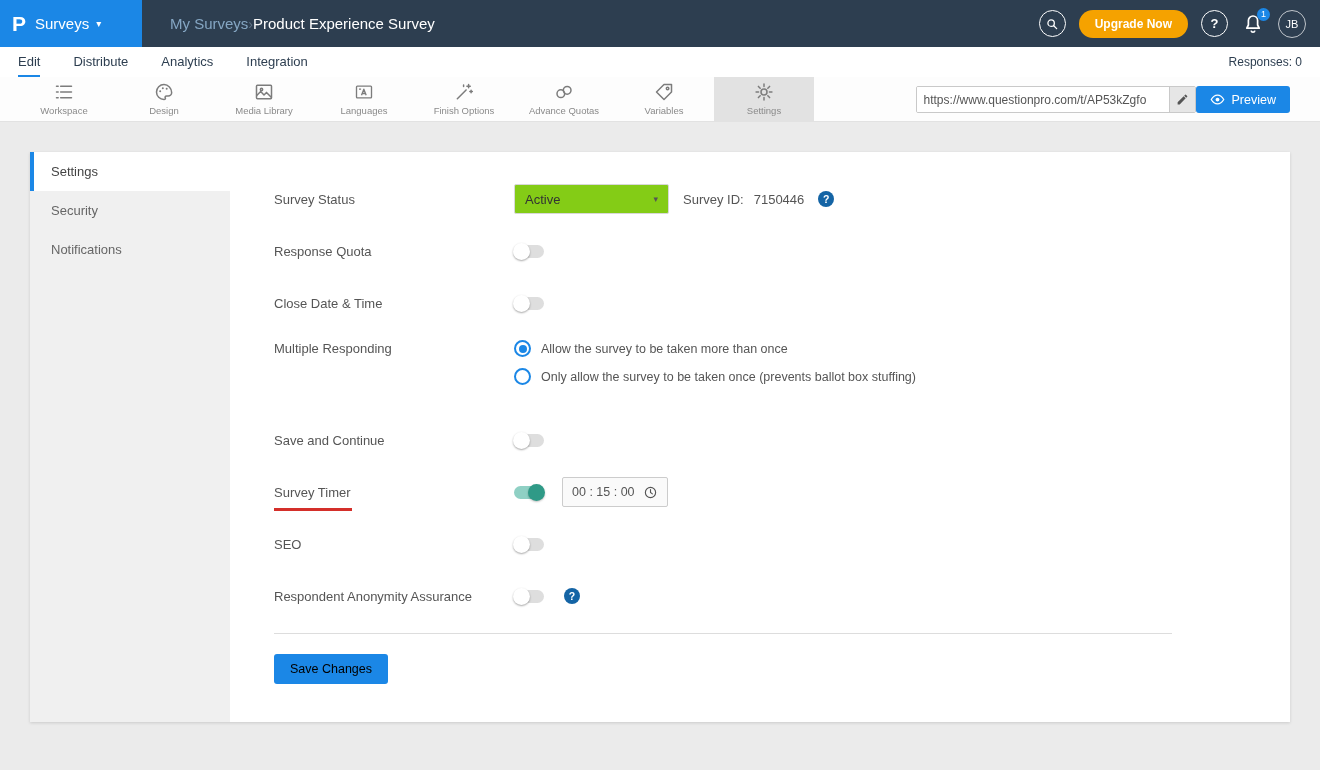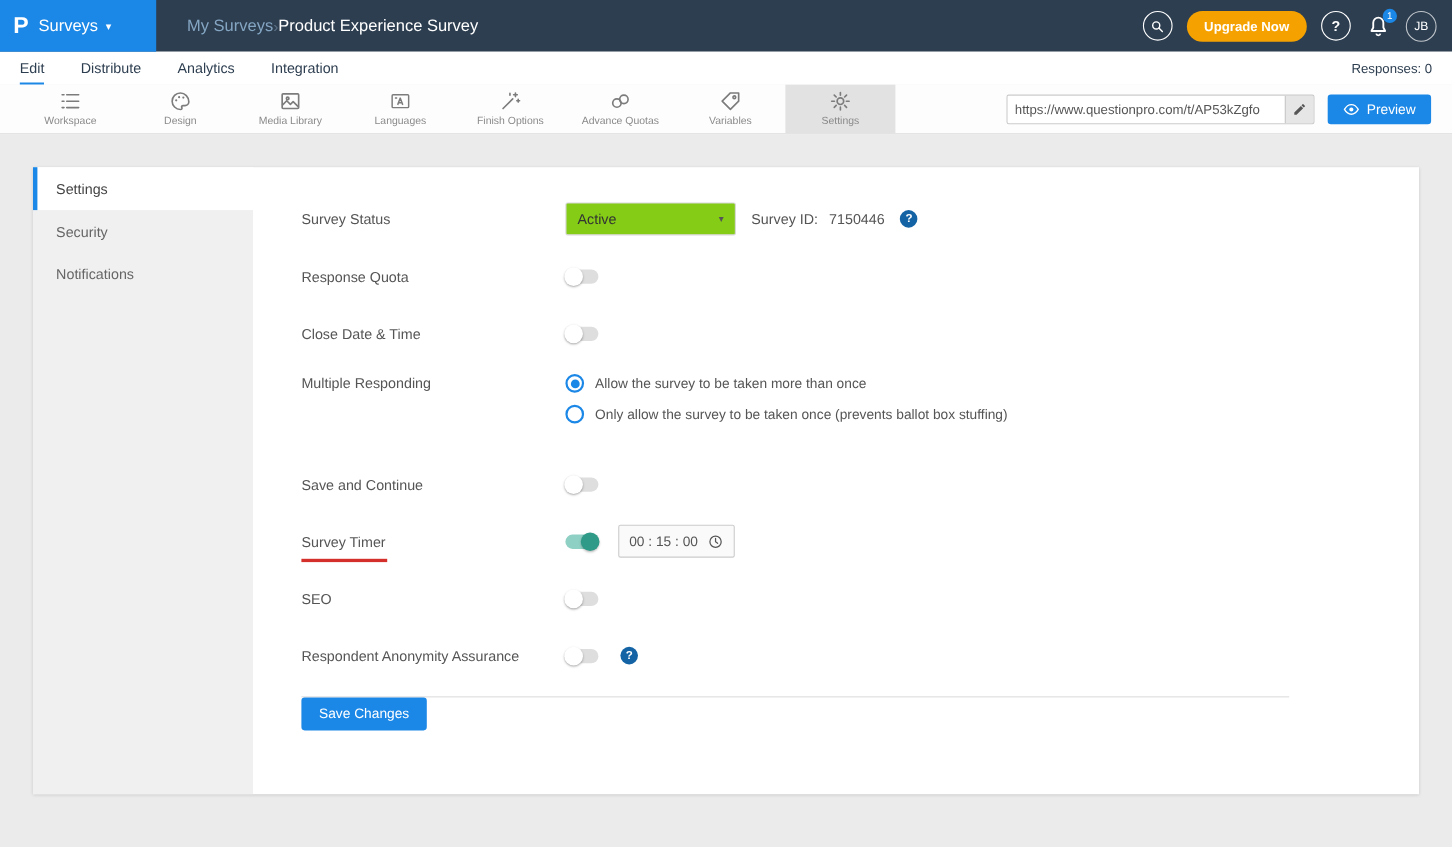--- a/index.html
+++ b/index.html
@@ -31,21 +31,21 @@
   .nav-tab { font-size:13px; color:#2d3e50; font-weight:500; margin-right:33px; height:100%; display:flex; align-items:center; border-bottom:2px solid transparent; cursor:pointer; }
   .nav-tab.active { border-bottom-color:#1b87e6; }
   .responses { margin-left:auto; font-size:12px; color:#2d3e50; }
 
   
   .toolbar { display:flex; align-items:stretch; height:45px; background:#fdfdfd; border-bottom:1px solid #e2e2e2; padding-left:14px; position:relative; }
   .tool-item { width:100px; display:flex; flex-direction:column; align-items:center; justify-content:center; gap:3px; color:#7c7c7c; cursor:pointer; }
   .tool-item.active { background:#e2e2e2; }
   .tool-item svg { width:20px; height:20px; }
   .tool-label { font-size:9.5px; color:#8a8a8a; white-space:nowrap; }
-  .toolbar-right { position:absolute; right:19px; top:9px; display:flex; gap:12px; }
+  .toolbar-right { position:absolute; right:30px; top:9px; display:flex; }
   .url-box { display:flex; align-items:stretch; width:280px; height:27px; border:1px solid #c9c9c9; background:#fff; border-radius:2px; overflow:hidden; }
   .url-input { flex:1; border:none; outline:none; font-size:12px; color:#555; padding:0 7px; min-width:0; font-family:inherit; background:#fff; }
   .pencil-btn { width:26px; display:flex; align-items:center; justify-content:center; background:#e6e6e6; border-left:1px solid #c9c9c9; cursor:pointer; }
   .pencil-btn svg { width:13px; height:13px; }
   .preview-btn { display:flex; align-items:center; gap:7px; background:#1b87e6; color:#fff; border:none; font-size:12.5px; padding:0 14px; height:27px; border-radius:3px; cursor:pointer; font-family:inherit; }
   .preview-btn svg { width:15px; height:15px; }
 
   
   .card { position:absolute; left:30px; top:152px; width:1260px; height:570px; background:#fff; box-shadow:0 1px 3px rgba(0,0,0,.14); display:flex; }
   .side { width:200px; background:#f0f0f0; flex:none; }
@@ -77,21 +77,21 @@
 
   .label-wrap { position:relative; display:inline-block; }
   .red-line { position:absolute; left:0; bottom:-11px; width:78px; height:3px; background:#d42f2a; }
 
   .time-box { margin-left:18px; width:106px; height:30px; border:1px solid #ccc; background:#fafafa; border-radius:2px; display:flex; align-items:center; justify-content:space-between; padding:0 9px; cursor:pointer; }
   .time-text { font-size:12.5px; color:#555; }
   .time-box svg { width:15px; height:15px; }
   .qmark.after-toggle { margin-left:20px; }
 
   .divider { width:898px; border-top:1px solid #ddd; margin-top:19px; }
-  .save-btn { background:#1b87e6; color:#ffffff; border:none; font-size:12.5px; font-weight:500; padding:8px 16px; border-radius:3px; cursor:pointer; font-family:inherit; }
+  .save-btn { margin-top:20px; background:#1b87e6; color:#000000; border:none; font-size:12.5px; font-weight:500; padding:8px 16px; border-radius:3px; cursor:pointer; font-family:inherit; }
 </style>
 </head>
 <body>
 
 <div class="screen">
 
   <header class="topbar">
     <div class="brand">
       <span class="logo">P</span>
       <span class="name">Surveys</span>

